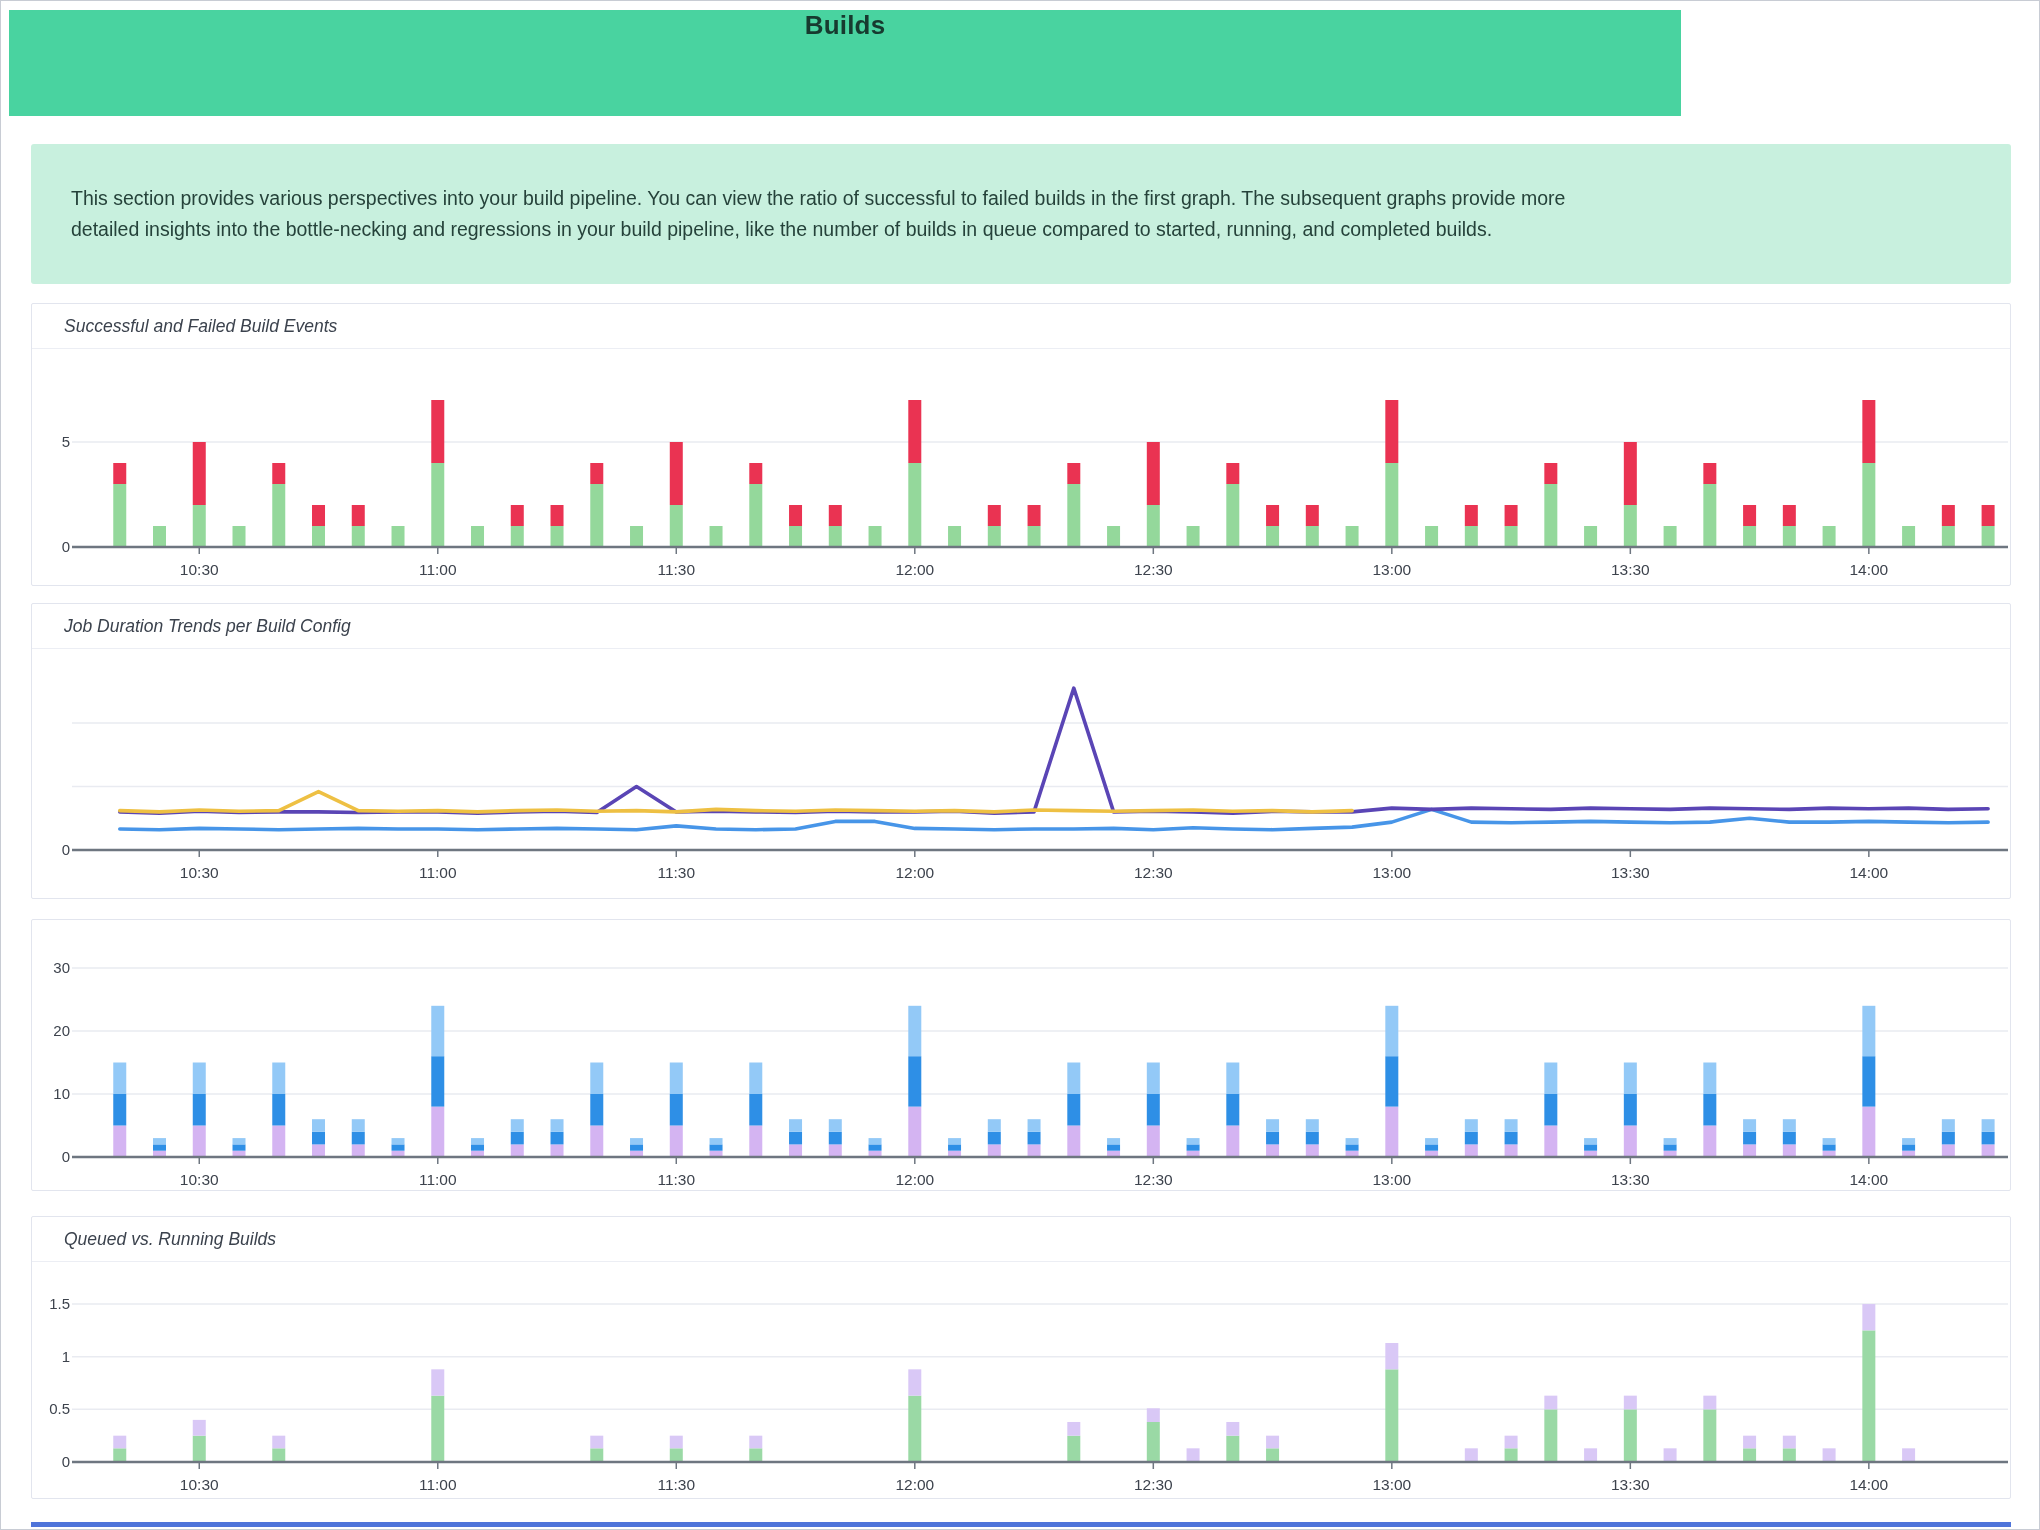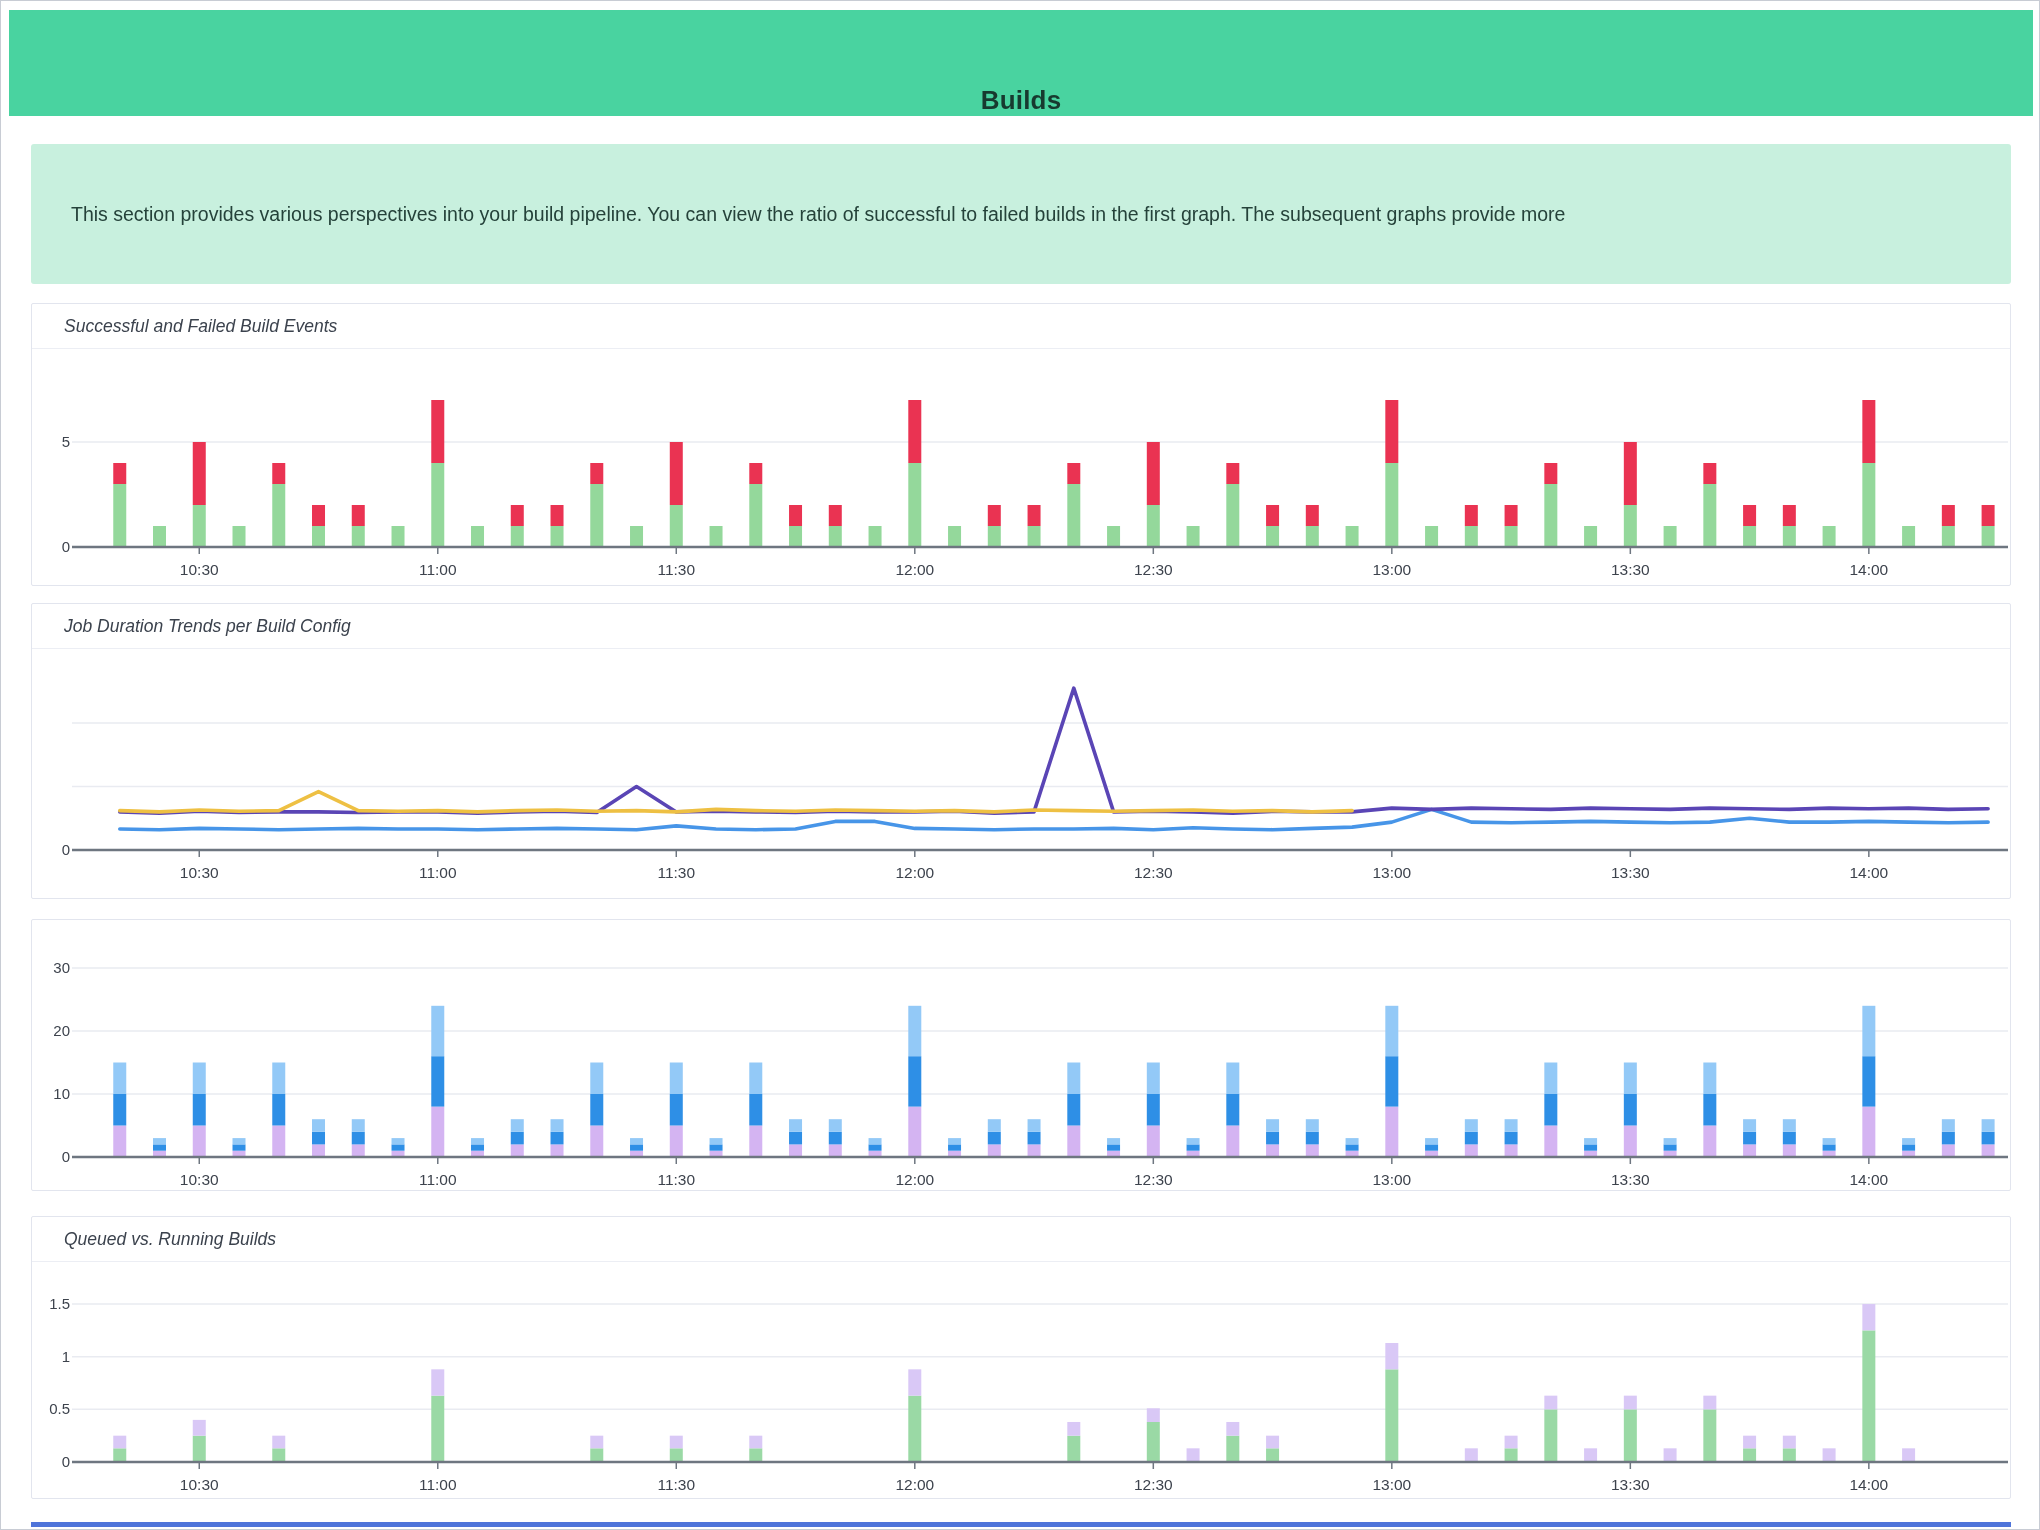--- a/index.html
+++ b/index.html
@@ -1,20 +1,20 @@
 <!DOCTYPE html>
 <html><head>
 <meta charset="utf-8">
 <style>
   html,body{margin:0;padding:0;background:#eef0f3;}
   .page{position:relative;width:2040px;height:1530px;background:#ffffff;
         border:1px solid #c8ccd4;box-sizing:border-box;overflow:hidden;
         font-family:"Liberation Sans", sans-serif;}
-  .header{position:absolute;left:8px;top:9px;width:2024px;height:106px;
-          display:flex;align-items:flex-end;justify-content:center;}
+  .header{position:absolute;left:8px;top:9px;width:1672px;height:106px;
+          display:flex;align-items:flex-start;justify-content:center;}
   .header h1{margin:0;font-size:26px;font-weight:bold;letter-spacing:.2px;}
   .desc{position:absolute;left:30px;top:143px;width:1980px;height:140px;
         box-sizing:border-box;border-radius:3px;display:flex;flex-direction:column;
         justify-content:center;padding:14px 40px;}
   .desc .line{font-size:19.5px;line-height:31px;}
   .panel{position:absolute;left:30px;width:1980px;background:#fff;
          border:1px solid #e2e5ee;border-radius:2px;box-sizing:border-box;}
   .panel-title{position:absolute;left:0;top:0;right:0;height:44px;
                border-bottom:1px solid #eceef4;display:flex;align-items:center;
                padding-left:32px;font-size:17.5px;color:#3b424d;z-index:2;font-style:italic;}
@@ -27,20 +27,21 @@
 <body>
 
 <div class="page">
 
   <div class="header" style="background: rgb(73, 211, 160);">
     <h1 style="color: rgb(23, 58, 47);">Builds</h1>
   </div>
 
   <div class="desc" style="background: rgb(200, 240, 222); color: rgb(37, 66, 58);">
     <div class="line">This section provides various perspectives into your build pipeline. You can view the ratio of successful to failed builds in the first graph. The subsequent graphs provide more</div>
+    <div class="line">detailed insights into the bottle-necking and regressions in your build pipeline, like the number of builds in queue compared to started, running, and completed builds.</div>
   </div>
 
   <div class="panel" style="top:302px;height:283px;">
     <div class="panel-title">Successful and Failed Build Events</div>
     <svg width="1978" height="281" viewBox="0 0 1978 281">
         <line x1="40" y1="138" x2="1976" y2="138" stroke="#e9ebf1" stroke-width="1.5"></line>
         <rect x="81.25206611570248" y="180" width="13" height="63" fill="#94d89b"></rect>
         <rect x="81.25206611570248" y="159" width="13" height="21" fill="#ea3352"></rect>
         <rect x="121.00413223140495" y="222" width="13" height="21" fill="#94d89b"></rect>
         <rect x="160.75619834710744" y="201" width="13" height="42" fill="#94d89b"></rect>

